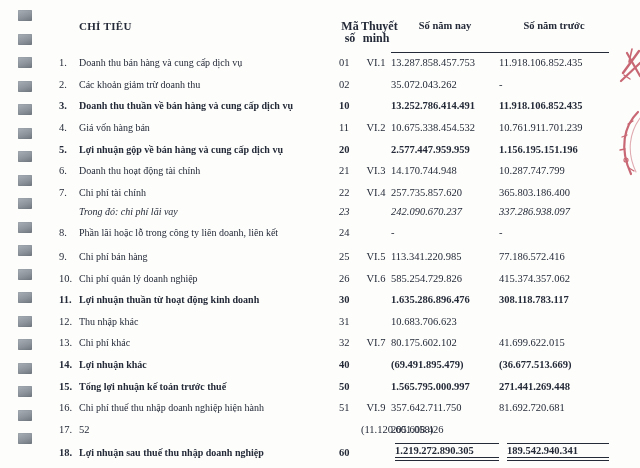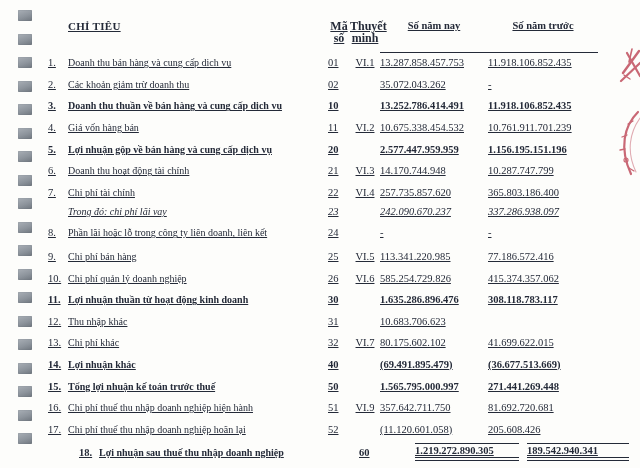--- a/index.html
+++ b/index.html
@@ -10,32 +10,32 @@
     color:var(--ink,#242a38);
   }
   
   .holes{position:absolute;left:18px;top:10px;width:16px;height:448px;}
   .hole{
     position:absolute;left:0;width:14px;height:11px;border-radius:1px;
     background:linear-gradient(160deg,#a9afb6 0%,var(--hole-gray,#8d949c) 55%,#6f767e 100%);
     box-shadow:inset 0 0 1px #5f666e;
   }
   
-  .sheet{position:absolute;left:45px;top:12px;width:553px;text-decoration:underline;}
+  .sheet{position:absolute;left:56px;top:12px;width:553px;}
   .grid{display:grid;grid-template-columns:23px 260px 22px 30px 108px 110px;}
   .thead{height:40px;align-items:start;}
   .th{font-weight:bold;font-size:12px;line-height:12px;}
   .th-item{font-size:11px;letter-spacing:.3px;padding-top:8px;}
   .th-center{text-align:center;padding-top:8px;}
   .th-num{text-align:center;padding-top:8px;height:32px;border-bottom:1.4px solid var(--ink,#242a38);font-size:10.5px;}
   .tbody{}
   .row{height:21.6px;align-items:center;font-size:10.5px;}
   .row:nth-child(8){height:17px;}       
   .row:nth-child(9){height:25.5px;}     
-  .row:last-child{height:24px;margin-left:31px;}
+  .row:last-child{height:24px;}
   .c-no{padding-left:3px;white-space:nowrap;}
   .c-label{font-size:10px;white-space:nowrap;overflow:visible;}
   .c-code{}
   .c-note{text-align:center;}
   .c-cur .v,.c-prior .v{display:block;text-align:left;font-style:inherit;}
   .bold{font-weight:bold;}
   .sub{font-style:italic;}
   .total .v{
     border-top:1.3px solid var(--ink,#242a38);
     border-bottom:4px double var(--ink,#242a38);
@@ -277,21 +277,20 @@
     <span class="c-note">VI.9</span>
     <span class="c-cur">
           <span class="v">357.642.711.750</span>
         </span>
     <span class="c-prior">
           <span class="v">81.692.720.681</span>
         </span>
   </div>
       <div class="grid row">
     <span class="c-no">17.</span>
-    <span class="c-label">Chi phí thuế thu nhập doanh nghiệp hoãn lại</span>
     <span class="c-code">52</span>
     <span class="c-note"></span>
     <span class="c-cur">
           <span class="v">(11.120.601.058)</span>
         </span>
     <span class="c-prior">
           <span class="v">205.608.426</span>
         </span>
   </div>
       <div class="grid row bold total">

